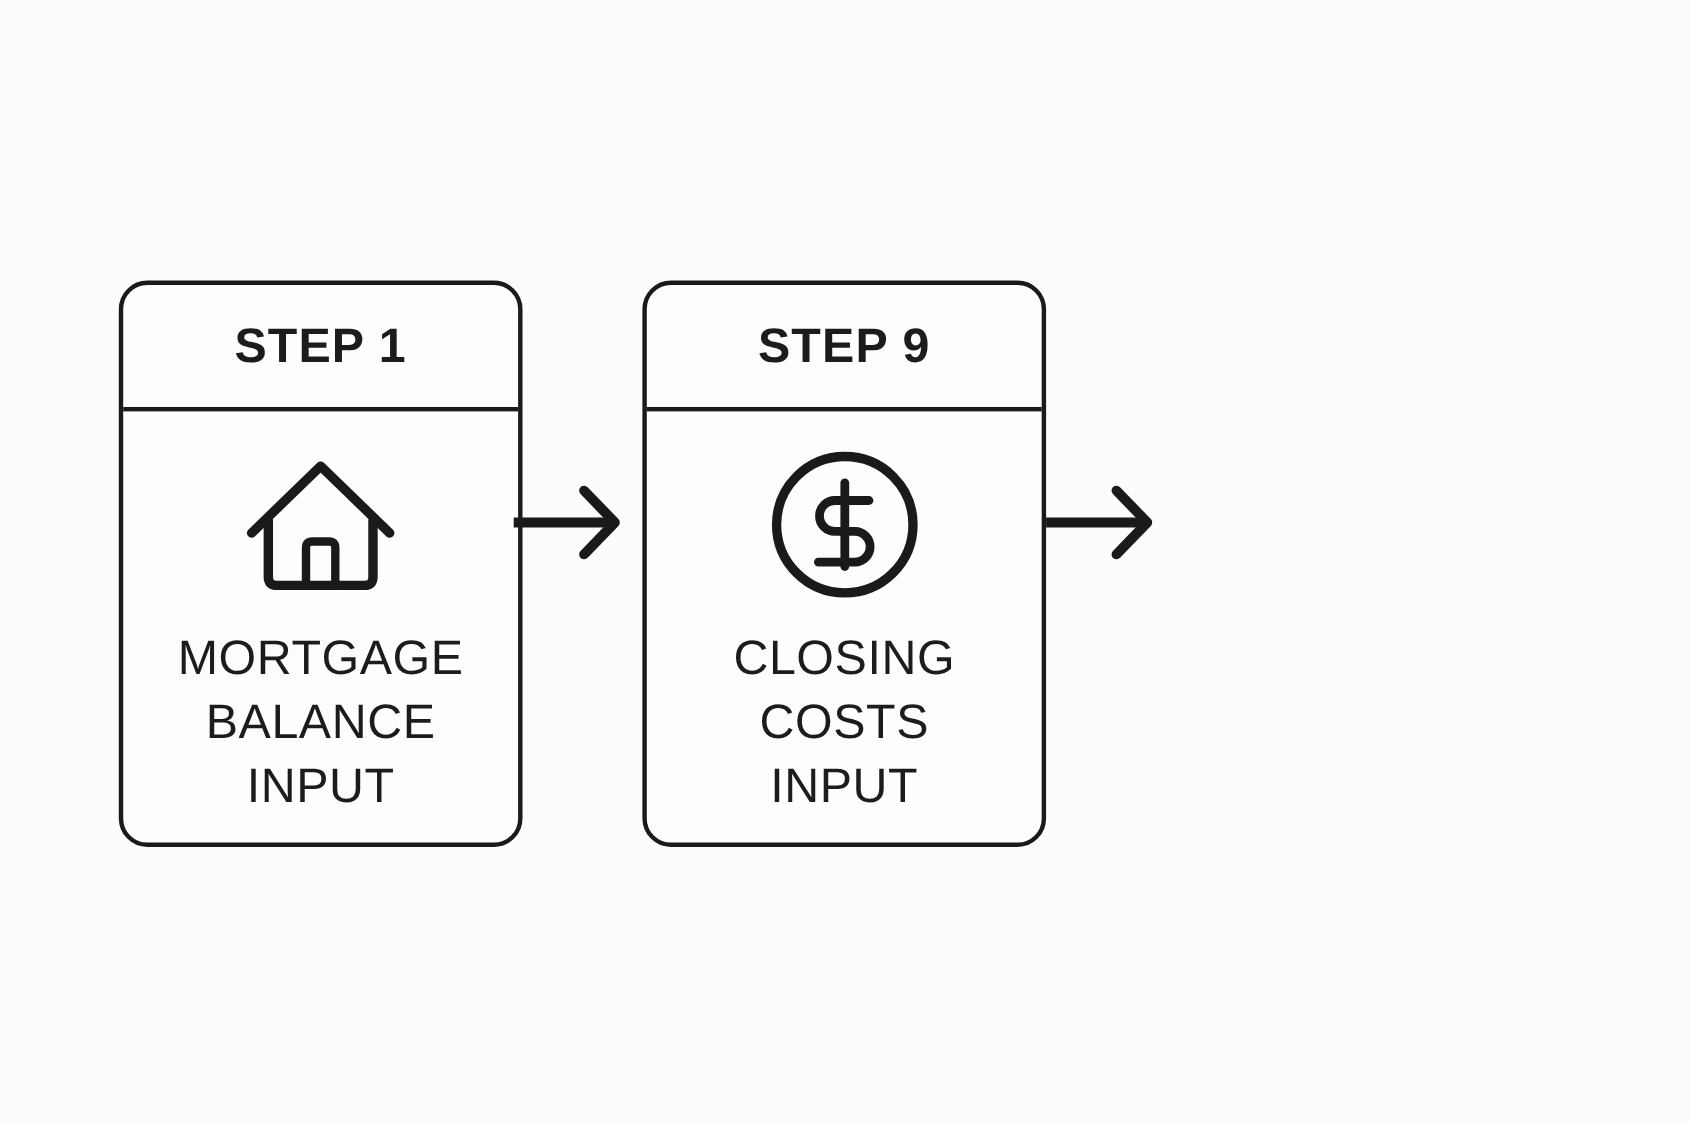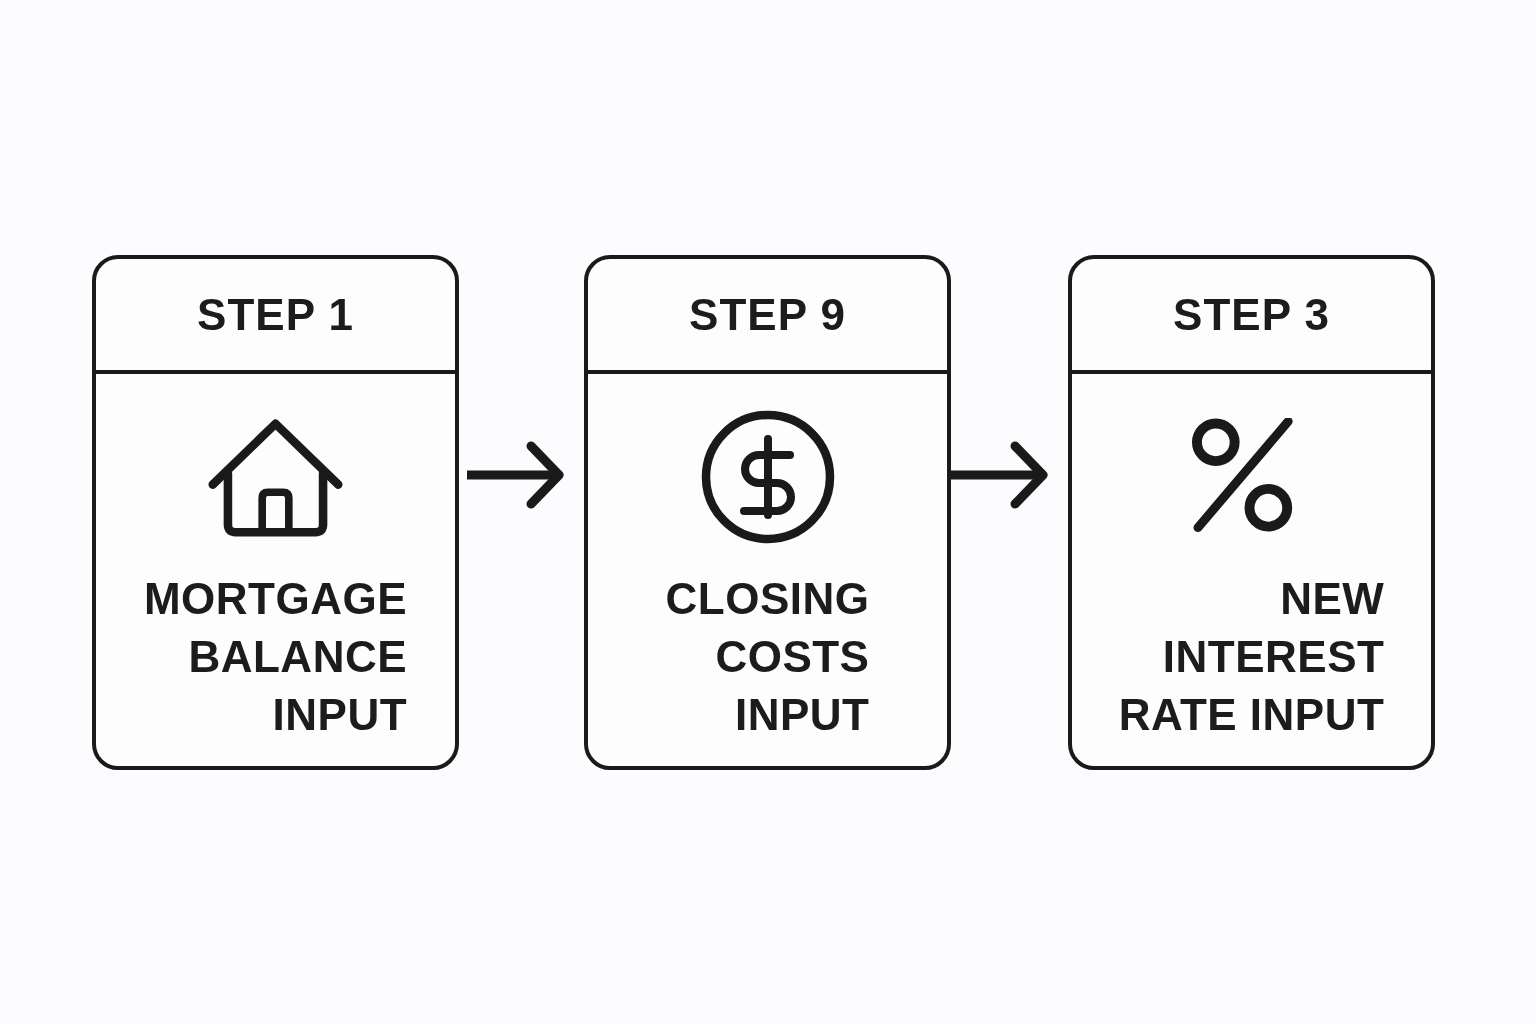--- a/index.html
+++ b/index.html
@@ -19,21 +19,21 @@
   .card {
     position: absolute;
     top: 255px;
     width: 367px;
     height: 515px;
     background: #fefdfe;
     border: 4px solid #1a1a1a;
     border-radius: 26px;
     box-sizing: border-box;
   }
-  .card.c1 { left: 92px; }
+  .card.c1 { left: 108px; }
   .card.c2 { left: 584px; }
   .card.c3 { left: 1068px; }
   .card-header {
     height: 111px;
     border-bottom: 4px solid #1a1a1a;
     display: flex;
     align-items: center;
     justify-content: center;
     font-size: 44px;
     font-weight: 700;
@@ -48,24 +48,24 @@
   }
   .icon-box {
     height: 142px;
     display: flex;
     align-items: center;
     justify-content: center;
   }
   .card-label {
     margin-top: 22px;
     font-size: 44px;
-    font-weight: 700;
+    font-weight: 400;
     line-height: 58px;
     letter-spacing: 0.5px;
-    text-align: right;
+    text-align: center;
     color: #1c1c1c;
     white-space: pre-line;
   }
   .arrow {
     position: absolute;
     top: 415px;
     width: 117px;
     height: 120px;
   }
   .arrow.a1 { left: 467px; }
@@ -116,29 +116,14 @@
     </div>
   </div>
 
   <div class="arrow a2">
     <svg width="117" height="120" viewBox="0 0 117 120" fill="none" stroke="#1a1a1a" stroke-width="9" stroke-linecap="round" stroke-linejoin="round">
       <line x1="0" y1="60" x2="86" y2="60"></line>
       <polyline points="64,31 92,60 64,89"></polyline>
     </svg>
   </div>
 
-  <div class="card c3">
-    <div class="card-header">STEP 3</div>
-    <div class="card-body">
-      <div class="icon-box">
-        <svg width="119" height="118" viewBox="0 0 120 118" fill="none" stroke="#1a1a1a" stroke-width="9">
-          <circle cx="24" cy="24" r="19" stroke-width="10"></circle>
-          <circle cx="77" cy="90" r="19" stroke-width="10"></circle>
-          <line x1="97" y1="3" x2="6" y2="110" stroke-linecap="round"></line>
-        </svg>
-      </div>
-      <div class="card-label">NEW
-INTEREST
-RATE INPUT</div>
-    </div>
-  </div>
 
 </div>
 
 </body></html>

